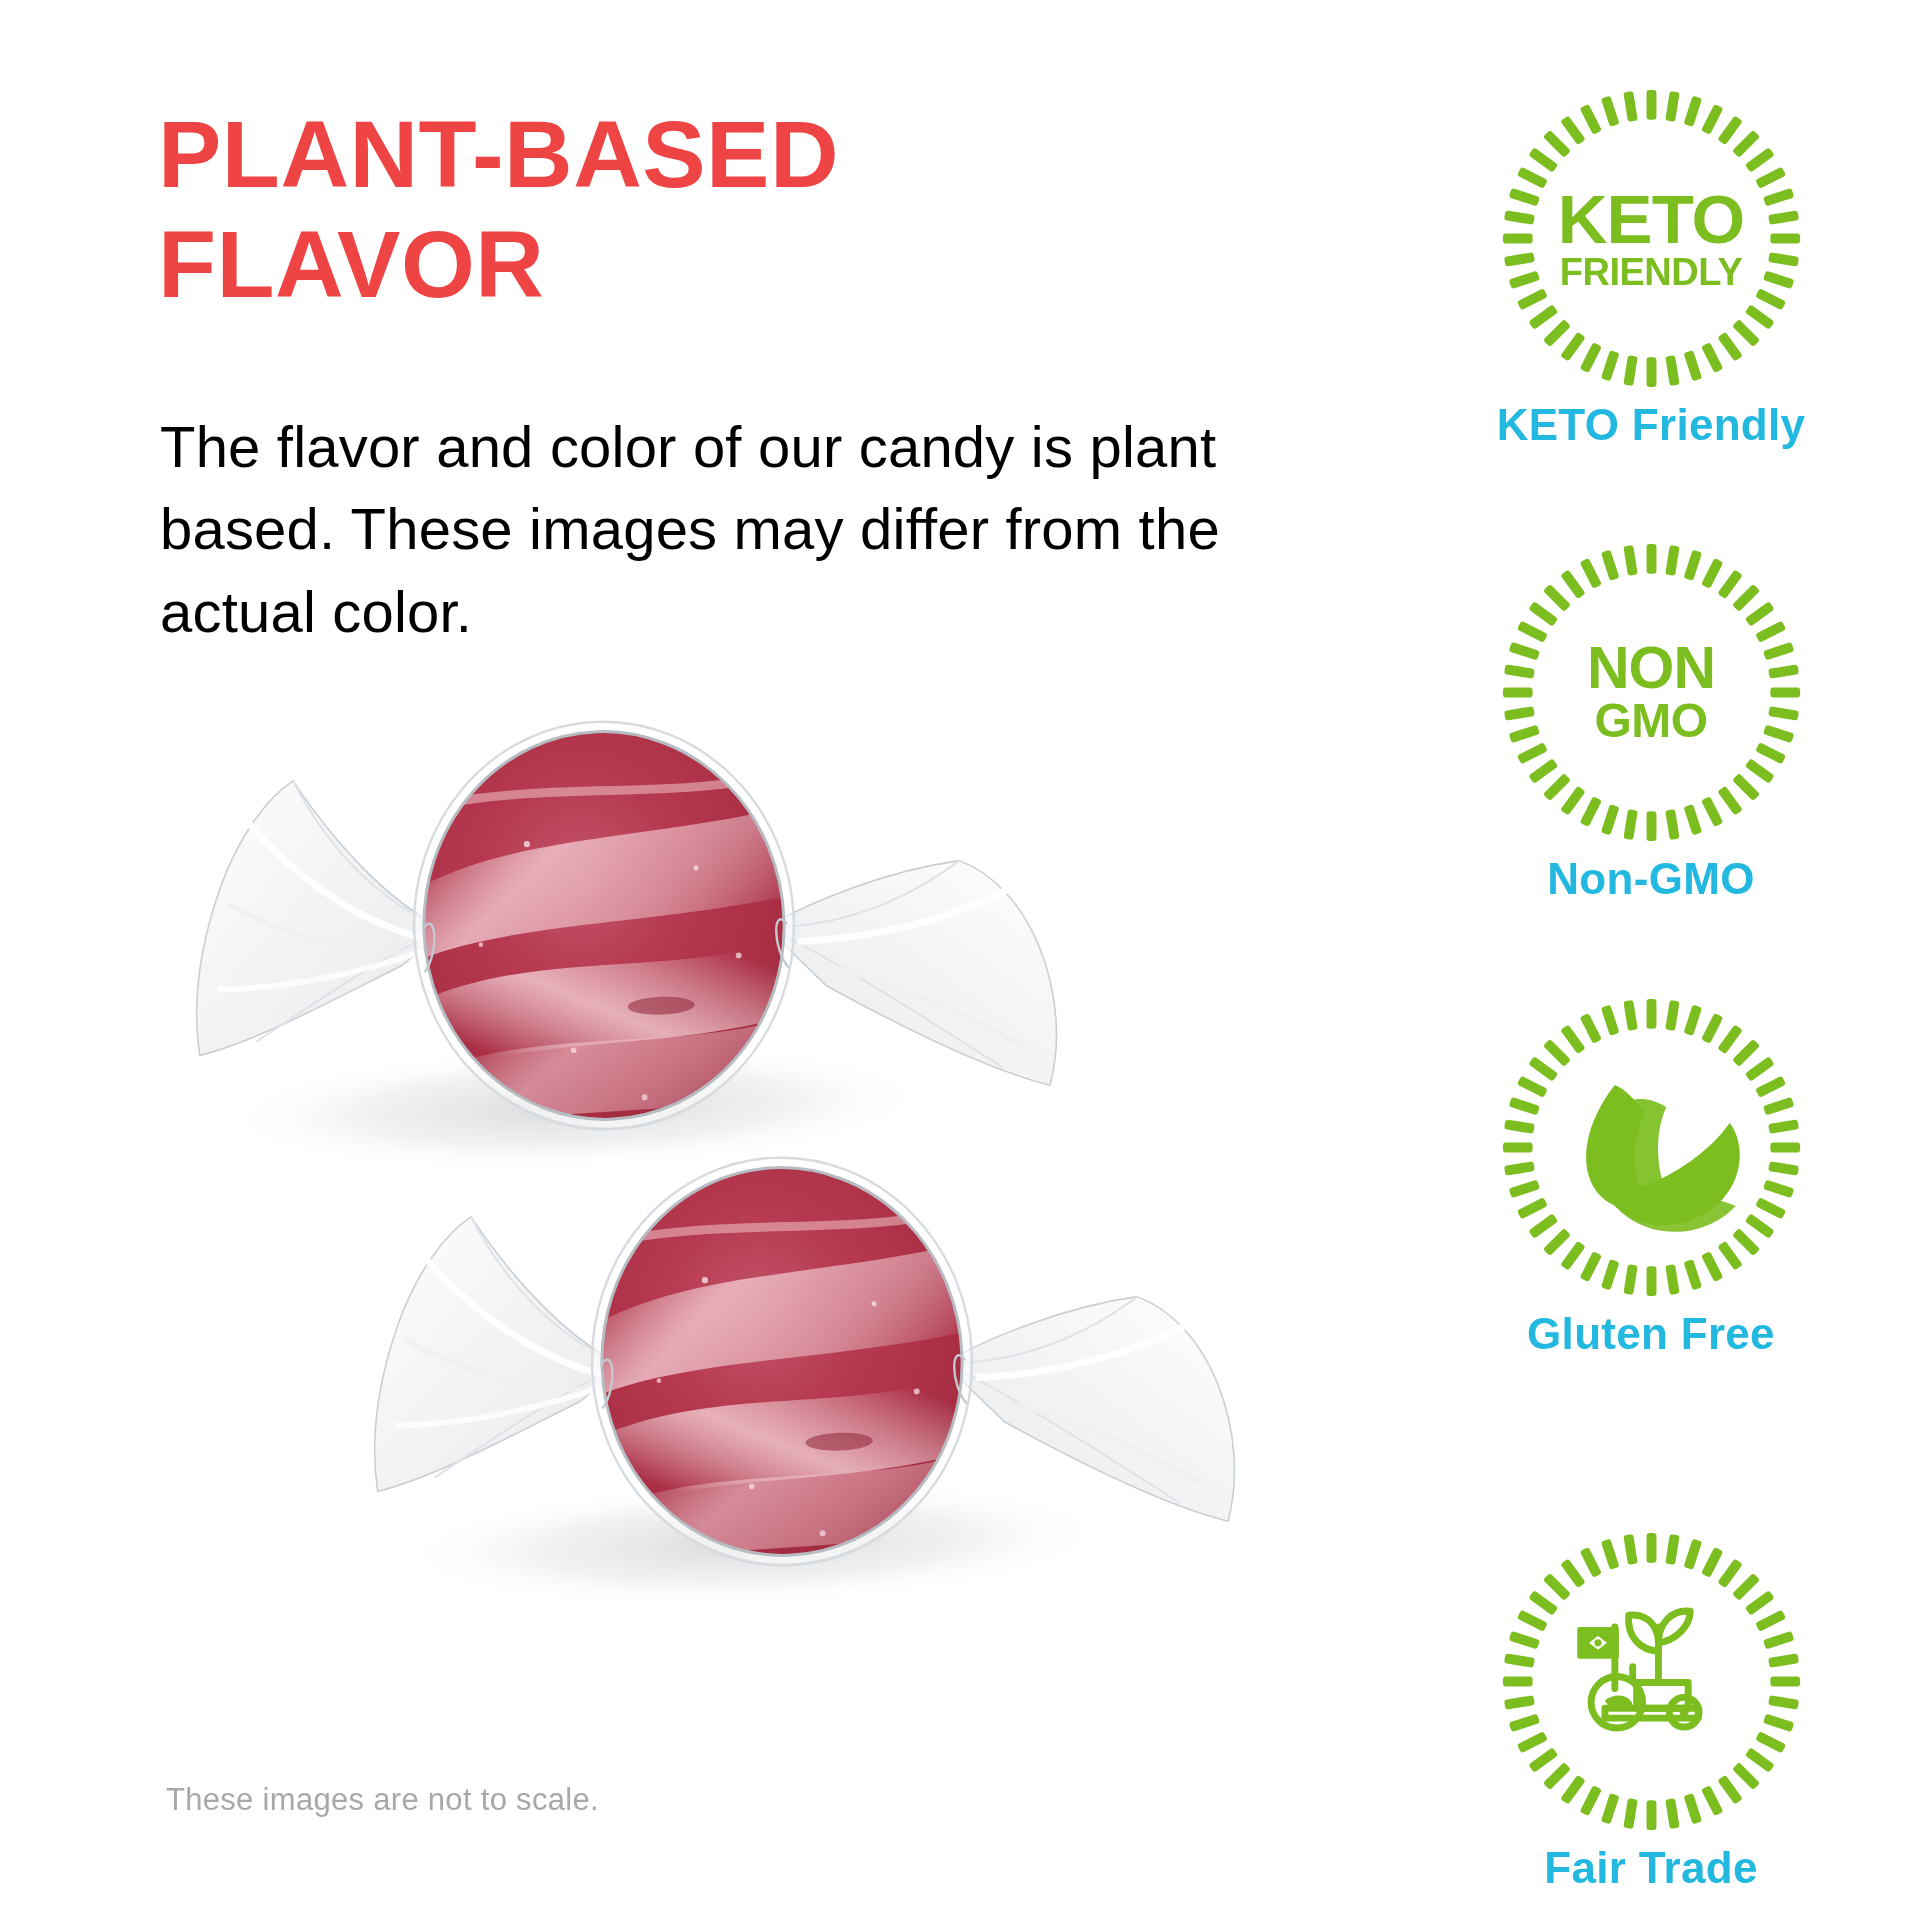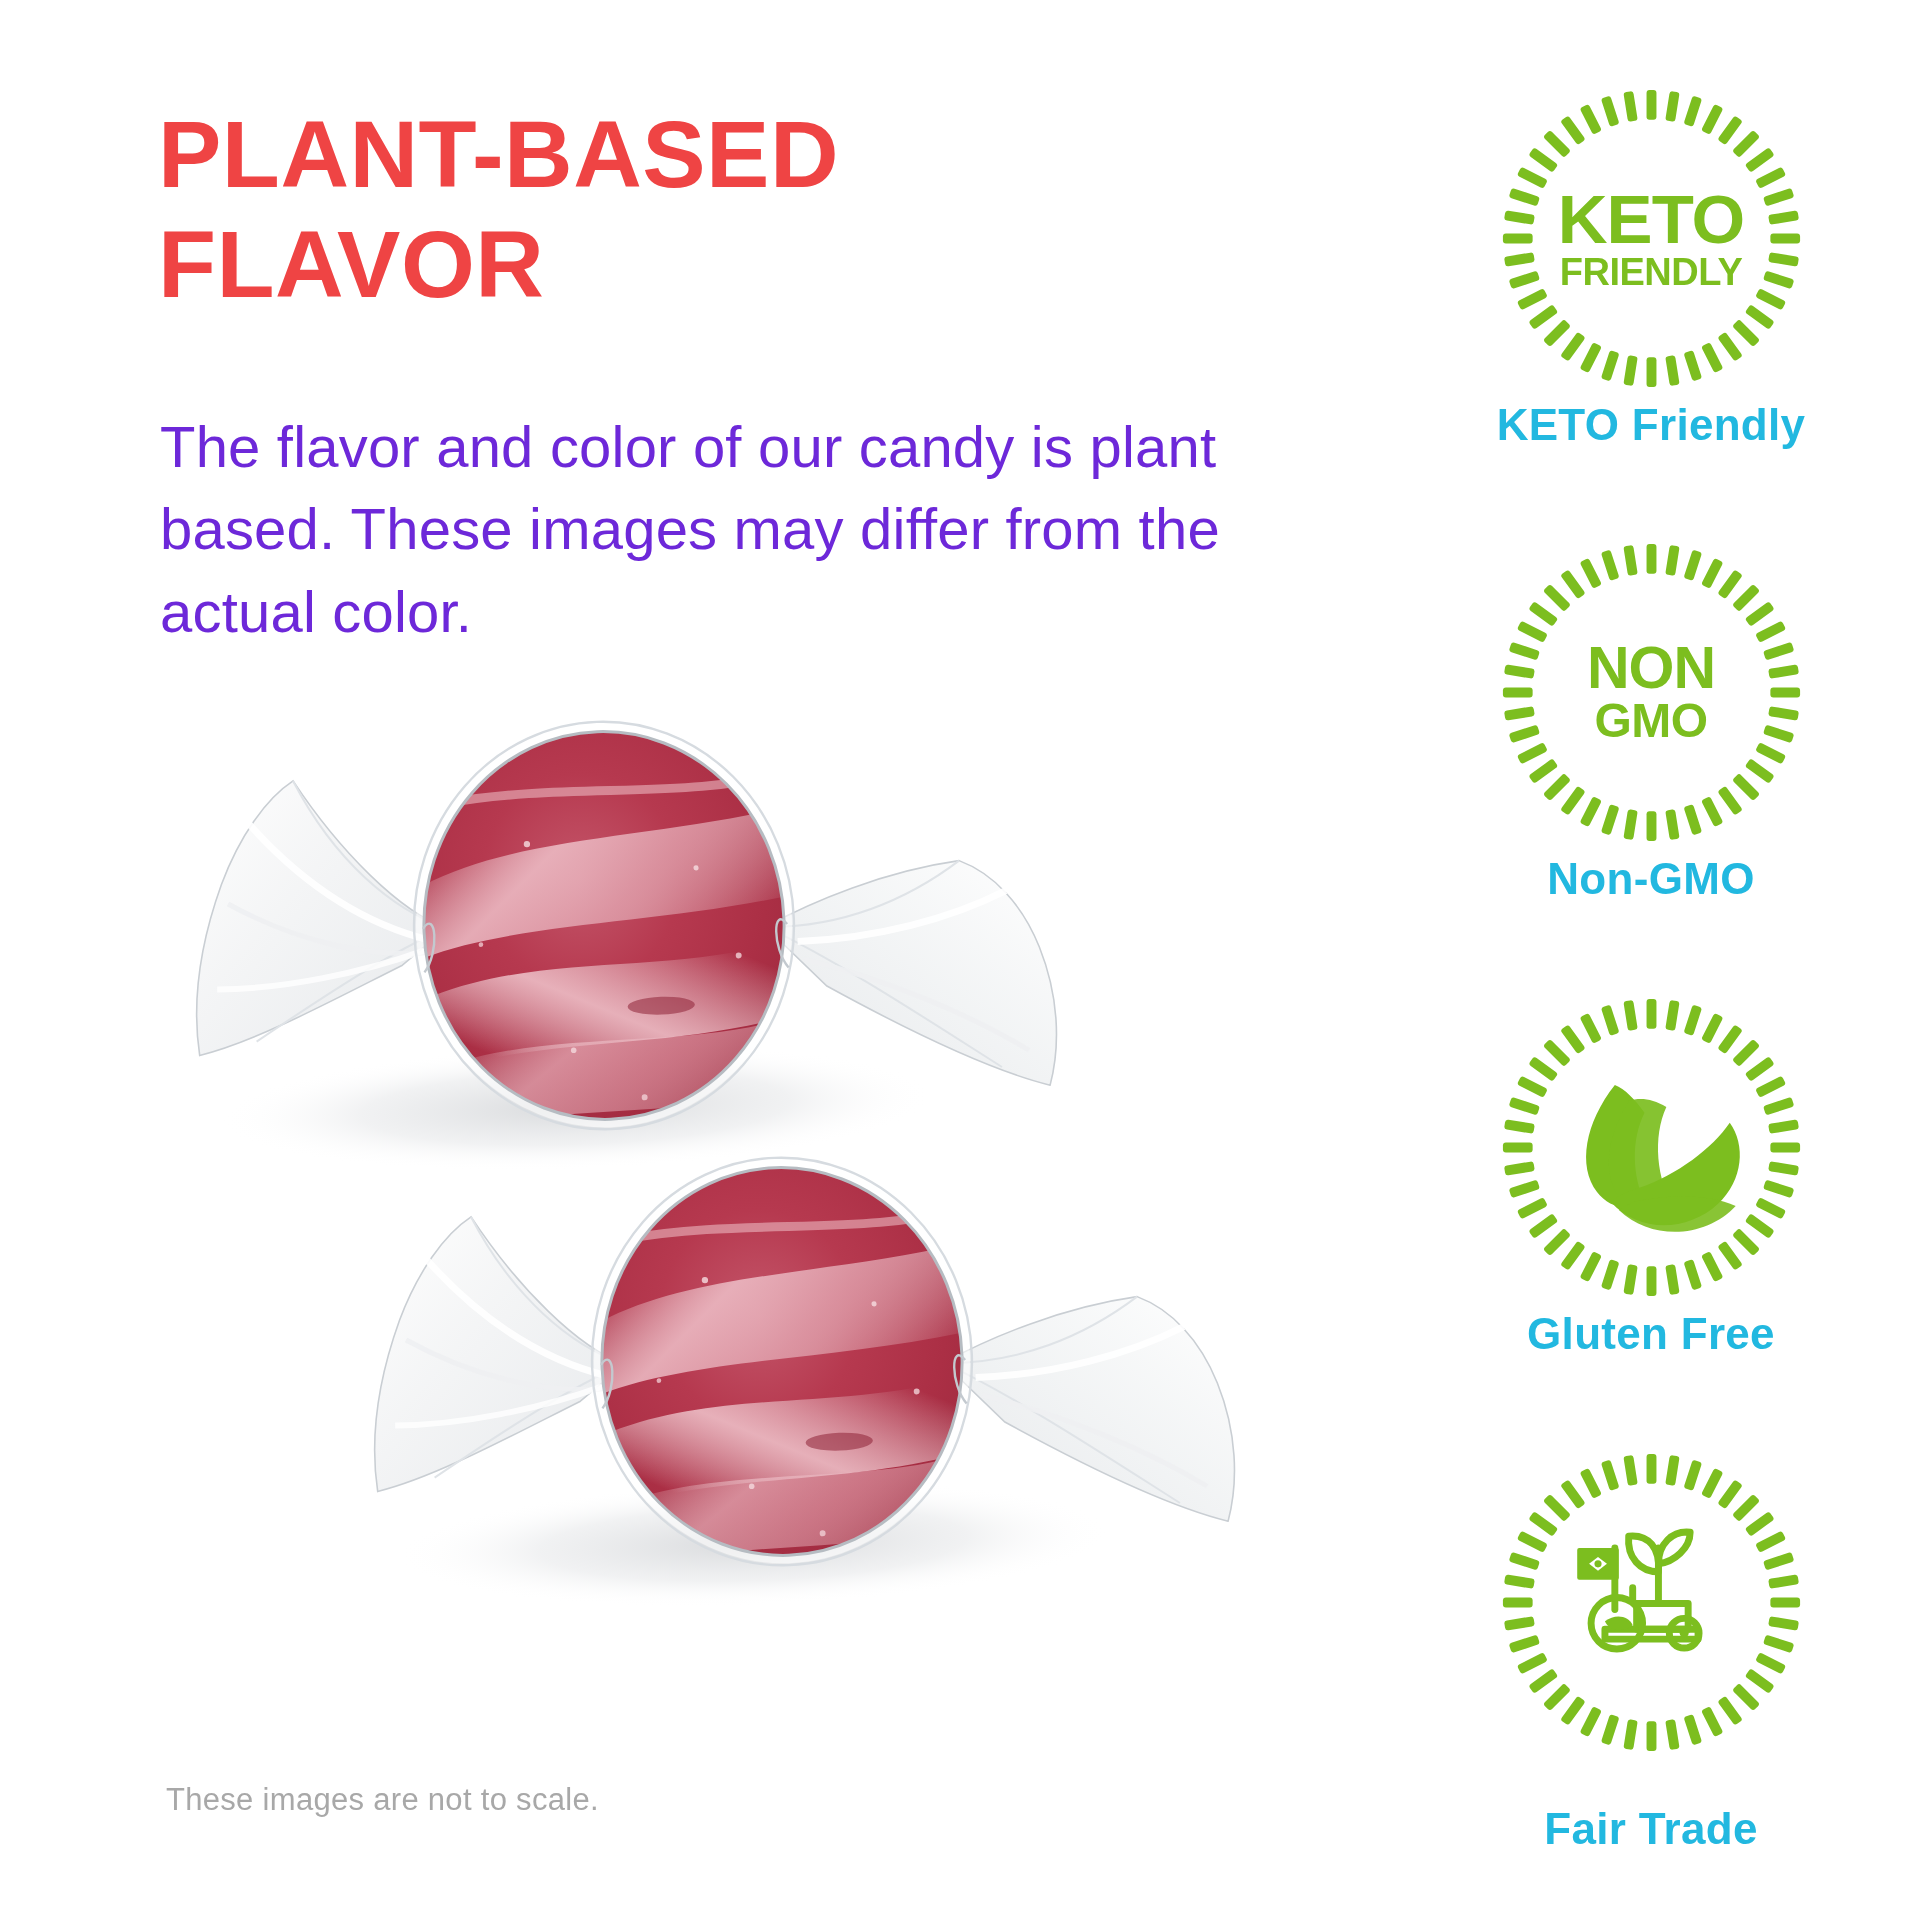--- a/index.html
+++ b/index.html
@@ -26,21 +26,21 @@
     font-size:95px;
     font-weight:bold;
     line-height:1.16;
     letter-spacing:0.5px;
   }
 
   .body-copy {
     position:absolute;
     left:160px; top:406px;
     width:1069px;
-    color:#6d28d9;
+    color:#000000;
     font-size:58px;
     font-weight:normal;
     line-height:1.42;
     letter-spacing:0.2px;
   }
 
   .footnote {
     position:absolute;
     left:166px; top:1782px;
     color:#a8a8a8;
@@ -72,21 +72,21 @@
     position:absolute;
     left:0;
     width:550px;
     display:flex;
     flex-direction:column;
     align-items:center;
   }
   .badge-1 { top:81px; }
   .badge-2 { top:535px; }
   .badge-3 { top:990px; }
-  .badge-4 { top:1445px;gap:40px; }
+  .badge-4 { top:1524px; }
 
   .badge-mark {
     position:relative;
     width:315px; height:315px;
   }
   .badge-mark svg { display:block; width:315px; height:315px; }
 
   .badge-caption {
     margin-top:4px;
     color:#22b8e0;

